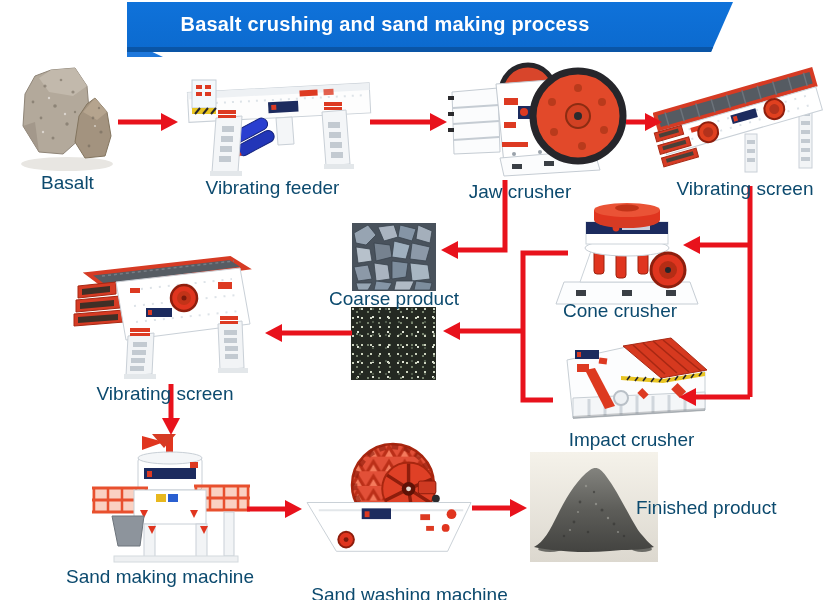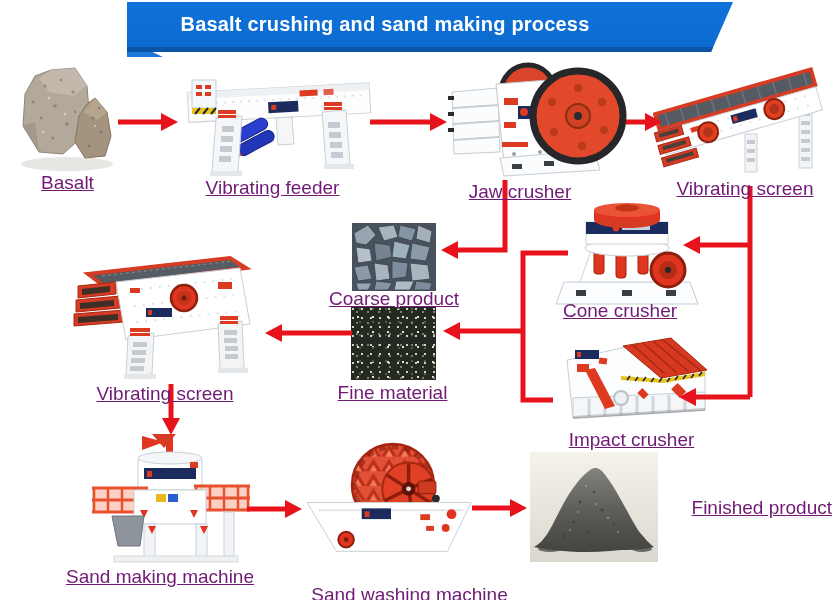--- a/index.html
+++ b/index.html
@@ -13,22 +13,22 @@
     background:linear-gradient(#0f72da,#0c6ace);
     clip-path:polygon(0 0,100% 0,calc(100% - 22px) 100%,0 100%);z-index:2;}
   .banner-shade{position:absolute;left:0;bottom:0;width:100%;height:5px;background:#0a55a6;}
   .banner-title{position:absolute;left:0;top:0;width:100%;height:45px;display:flex;
     align-items:center;justify-content:center;padding-right:90px;box-sizing:border-box;
     color:#ffffff;font-size:20px;font-weight:600;letter-spacing:.2px;}
 
   
   .art{position:absolute;z-index:1;}
   .art svg{display:block;width:100%;height:100%;}
-  .lbl{position:absolute;z-index:5;font-size:19px;color:#701a75;text-align:center;
-       line-height:1.1;white-space:nowrap;text-decoration:underline;}
+  .lbl{position:absolute;z-index:5;font-size:19px;color:#0c4a6e;text-align:center;
+       line-height:1.1;white-space:nowrap;}
   .lbl.left{text-align:left;}
 
   
   #arrows{position:absolute;left:0;top:0;width:840px;height:600px;z-index:3;pointer-events:none;}
   .arw{stroke:#e8121c;stroke-width:5;fill:none;}
 
   
   .fine-photo{position:absolute;left:351px;top:307px;width:85px;height:73px;z-index:1;
     background-color:#242922;
     background-image:
@@ -262,21 +262,20 @@
         <polygon points="4,60 20,60 16,67 6,67" fill="#96a5b3"></polygon>
         <polygon points="24,58 40,60 36,67 22,67" fill="#8595a6"></polygon>
         <polygon points="44,58 62,58 58,67 42,67" fill="#b0bac5"></polygon>
         <polygon points="64,58 80,60 78,67 62,67" fill="#7d8d9d"></polygon>
       </g>
     </svg>
   </div>
   <div class="lbl" style="left:320px;top:289px;width:148px;">Coarse product</div>
 
   <div class="fine-photo"></div>
-  <div class="lbl" style="left:320px;top:383px;width:145px;">Fine material</div>
 
   <div class="art" style="left:552px;top:198px;width:150px;height:115px;">
     <svg viewBox="0 0 150 115">
       <polygon points="12,84 138,84 146,106 4,106" fill="#fcfdfe" stroke="#c6cdd4"></polygon>
       <g fill="#3a3f45">
           <rect x="24" y="92" width="10" height="6"></rect>
           <rect x="70" y="92" width="10" height="6"></rect>
           <rect x="114" y="92" width="10" height="6"></rect>
         </g>
       <polygon points="40,50 110,50 122,84 28,84" fill="#ffffff" stroke="#ccd3d9"></polygon>
@@ -484,15 +483,15 @@
       <g fill="#9d9d96" opacity="0.7">
         <circle cx="56" cy="34" r="1.2"></circle>
           <circle cx="66" cy="52" r="1.2"></circle>
           <circle cx="48" cy="60" r="1.1"></circle>
         <circle cx="78" cy="66" r="1.2"></circle>
           <circle cx="88" cy="80" r="1.1"></circle>
           <circle cx="40" cy="78" r="1.1"></circle>
       </g>
     </svg>
   </div>
-  <div class="lbl left" style="left:662px;top:498px;width:170px;text-align:right;">Finished product</div>
+  <div class="lbl left" style="left:636px;top:498px;width:170px;">Finished product</div>
 
 </div>
 
 </body></html>

